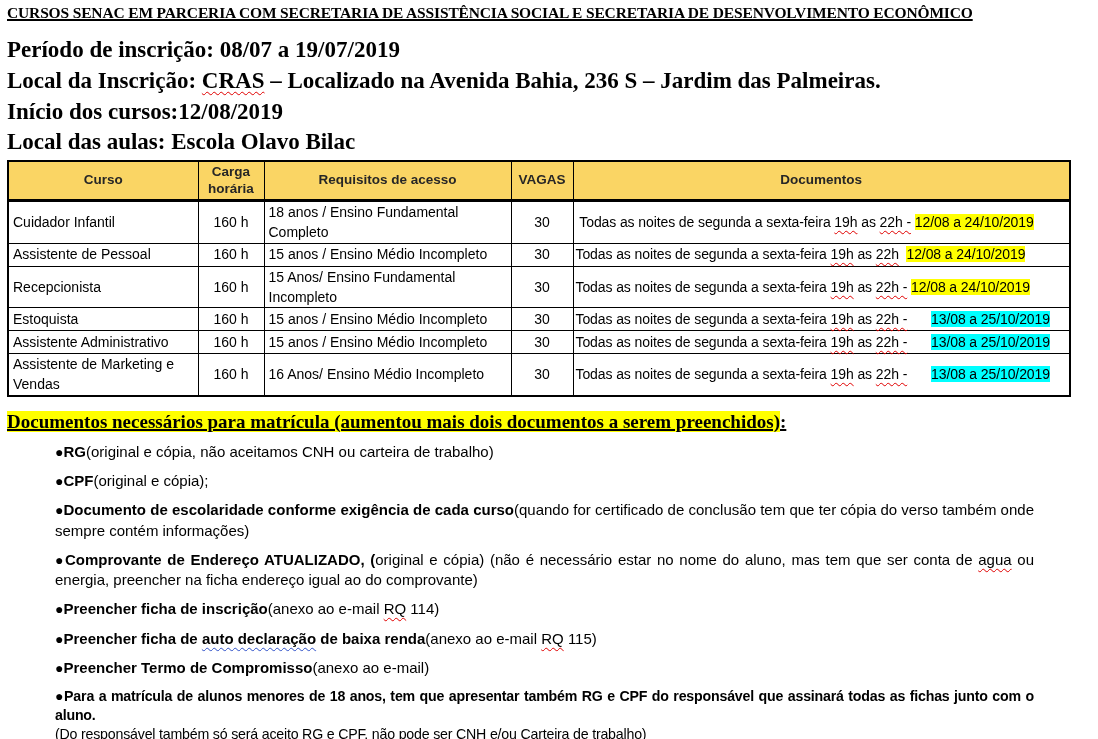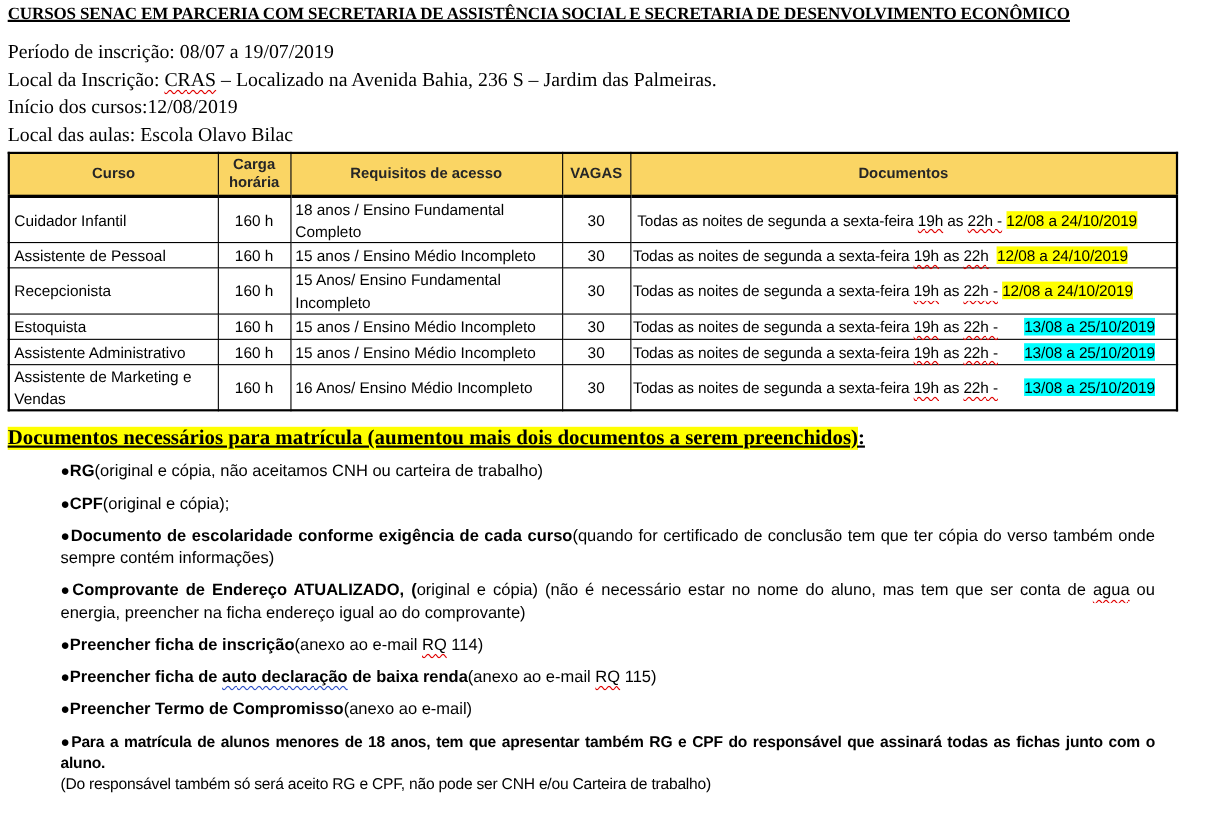--- a/index.html
+++ b/index.html
@@ -11,21 +11,21 @@
 
   
   .doc-title{
     font-family:"Liberation Serif","DejaVu Serif",serif;
     font-size:15.5px;font-weight:bold;letter-spacing:-0.15px;
     text-decoration:underline;text-decoration-thickness:1.5px;
     margin:2px 0 15px 0;white-space:nowrap;
   }
   .info-line{
     font-family:"Liberation Serif","DejaVu Serif",serif;
-    font-size:18px;font-weight:normal;line-height:1.12;
+    font-size:23px;font-weight:bold;line-height:1.12;
     margin:0 0 5px 0;white-space:nowrap;
   }
 
   
   table.courses{
     border-collapse:collapse;table-layout:fixed;width:1062px;
     margin-top:4px;border:2px solid #000;
   }
   table.courses th{
     background:var(--gold,#FAD564);color:#262626;
@@ -44,21 +44,21 @@
   .section-heading{
     font-family:"Liberation Serif","DejaVu Serif",serif;
     font-size:19px;font-weight:bold;margin:14px 0 9px 0;
     text-decoration:underline;text-decoration-thickness:1.5px;white-space:nowrap;
   }
   .section-heading .hl{background:var(--hl-yellow,#FFFF00);}
 
   
   .bullet-list{margin-left:48px;margin-right:4px;}
   .bullet{
-    margin:0 0 9px 0;font-size:15px;line-height:1.35;text-align:justify;
+    margin:0 16px 9px 0;font-size:15px;line-height:1.35;text-align:justify;
   }
   .bullet.no-gap{margin-bottom:0;}
   .bullet-list p:nth-last-child(-n+2){font-size:14.2px;letter-spacing:-0.2px;}
   .marker{font-weight:bold;font-size:14px;}
 
   .b{font-weight:bold;}
   .h-yellow{background:var(--hl-yellow,#FFFF00);}
   .h-cyan{background:var(--hl-cyan,#00FFFF);margin-left:20px;}
   .w-red{
     text-decoration-line:underline;text-decoration-style:wavy;

